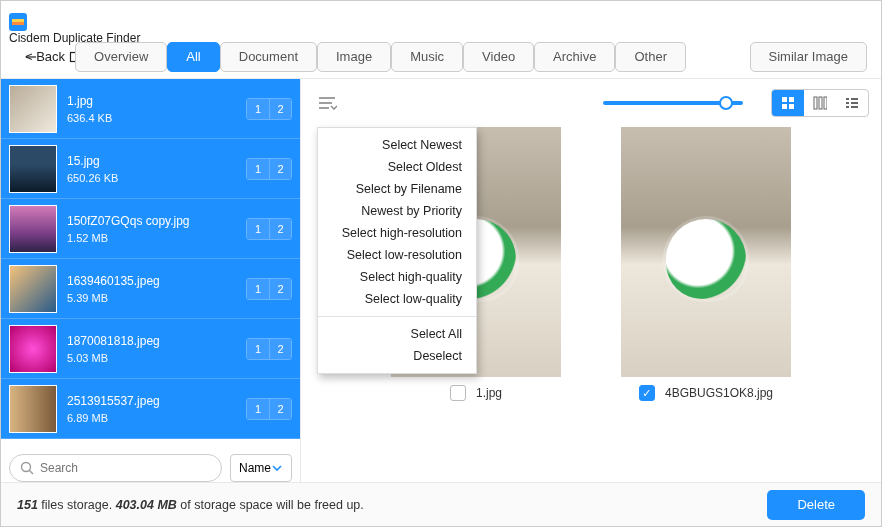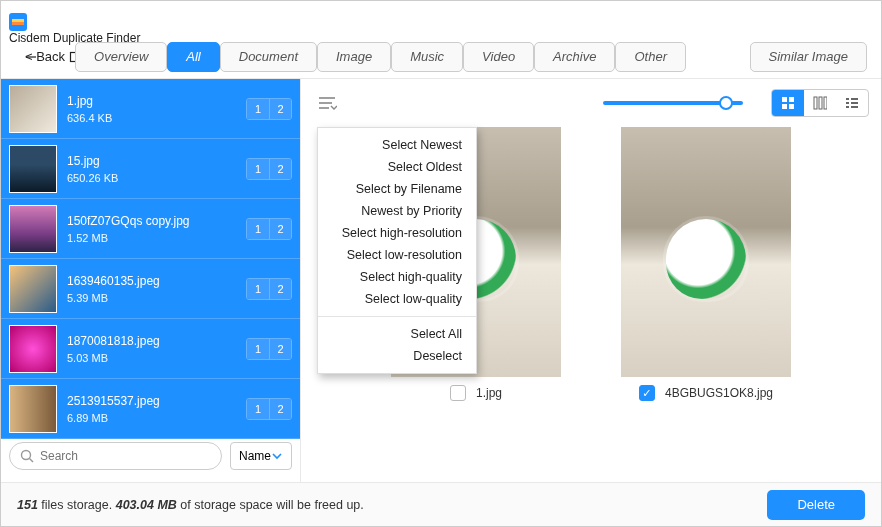--- a/index.html
+++ b/index.html
@@ -5,37 +5,37 @@
   * { box-sizing: border-box; margin: 0; padding: 0; font-family: "Segoe UI", Arial, sans-serif; }
   body { width: 882px; height: 527px; background: #fff; border: 1px solid #ccc; display: flex; flex-direction: column; overflow: hidden; }
   .titlebar { height: 34px; display: flex; padding: 12px 8px; flex-direction: column; }
   .titlebar .app-icon { width: 18px; height: 18px; margin-right: 6px; display:flex;}
   .titlebar .title { font-size: 12px; color: #222; flex: 1; }
   .titlebar .win-controls { display: flex; gap: 0; }
   .titlebar .win-btn { width: 44px; height: 24px; display: flex; align-items: center; justify-content: center; cursor: pointer; }
   .titlebar .win-btn svg { stroke:#222; }
   .toolbar { height: 44px; padding: 0 14px; display: flex; align-items: center; border-bottom: 1px solid #e8e8e8; }
   .back-btn { background: none; border: none; font-size: 13px; padding: 6px 10px; cursor: pointer; color: #222;}
-  .tbtn { height: 30px; padding: 0 18px; border: 1px solid #ccc; border-radius: 5px; background: #f9f9f9; font-size: 13px; color: #555; cursor: pointer; font-style: italic; }
+  .tbtn { height: 30px; padding: 0 18px; border: 1px solid #ccc; border-radius: 5px; background: #f9f9f9; font-size: 13px; color: #555; cursor: pointer; }
   .tbtn.active { background: #1f90ff; border-color: #1f90ff; color: #fff; }
   .spacer { flex: 1; }
   .main { flex: 1; display: flex; overflow: hidden; }
   .sidebar { width: 300px; background: #fff; display: flex; flex-direction: column; border-right: 1px solid #e8e8e8; }
   .filelist { flex: 1; overflow-y: auto; }
   .filelist::-webkit-scrollbar { width: 12px; }
   .filelist::-webkit-scrollbar-thumb { background: #bbb; border-radius:3px;}
   .file-row { height: 60px; background: #1f90ff; color: #fff; display: flex; align-items: center; padding: 0 8px 0 8px; border-bottom: 1px solid #4ea6ff; cursor: pointer; }
   .thumb { width: 48px; height: 48px; border:1px solid #fff; background:#333; flex-shrink:0;}
   .file-meta { flex: 1; display: flex; flex-direction: column; justify-content:center; margin-left: 10px; gap:4px; overflow:hidden;}
   .file-name { font-size: 12px; white-space: nowrap; overflow:hidden; text-overflow:ellipsis;}
   .file-size { font-size: 11px; opacity: 0.95; }
   .dup-badges { display: flex; gap: 0; border:1px solid #66b3ff; border-radius:3px; overflow:hidden;}
   .dup-badge { width: 22px; height: 20px; background: #3c9cff; color:#fff; font-size: 11px; display:flex; align-items:center; justify-content:center; }
   .dup-badge + .dup-badge { border-left: 1px solid #66b3ff; }
-  .sidebar-bottom { height: 40px; display:flex; align-items:flex-start; gap:8px; padding: 0 8px; }
+  .sidebar-bottom { height: 40px; display:flex; align-items:flex-end; gap:8px; padding: 0 8px; }
   .search-box { flex:1; height: 28px; border:1px solid #ccc; border-radius:14px; display:flex; align-items:center; padding: 0 10px; gap:6px;}
   .search-box input { border:none; outline:none; flex:1; font-size:12px; background:transparent;}
   .sort-select { height:28px; border:1px solid #ccc; border-radius:4px; padding:0 8px; font-size:12px; display:flex; align-items:center; gap:0; cursor:pointer;}
   .preview { flex:1; display:flex; flex-direction:column; position:relative; }
   .preview-toolbar { height: 48px; display:flex; align-items:center; padding: 0 12px; gap: 12px;}
   .sort-icon-btn { width:28px; height:28px; display:flex; align-items:center; justify-content:center; cursor:pointer;}
   .slider-wrap { flex:1; display:flex; justify-content:flex-end; align-items:center; padding-right:16px;}
   .slider { width: 140px;}
   input[type=range]{ -webkit-appearance:none; height:4px; background:#1f90ff; border-radius:2px;}
   input[type=range]::-webkit-slider-thumb{-webkit-appearance:none; width:14px;height:14px;border-radius:50%;background:#fff;border:2px solid #1f90ff; cursor:pointer;}

